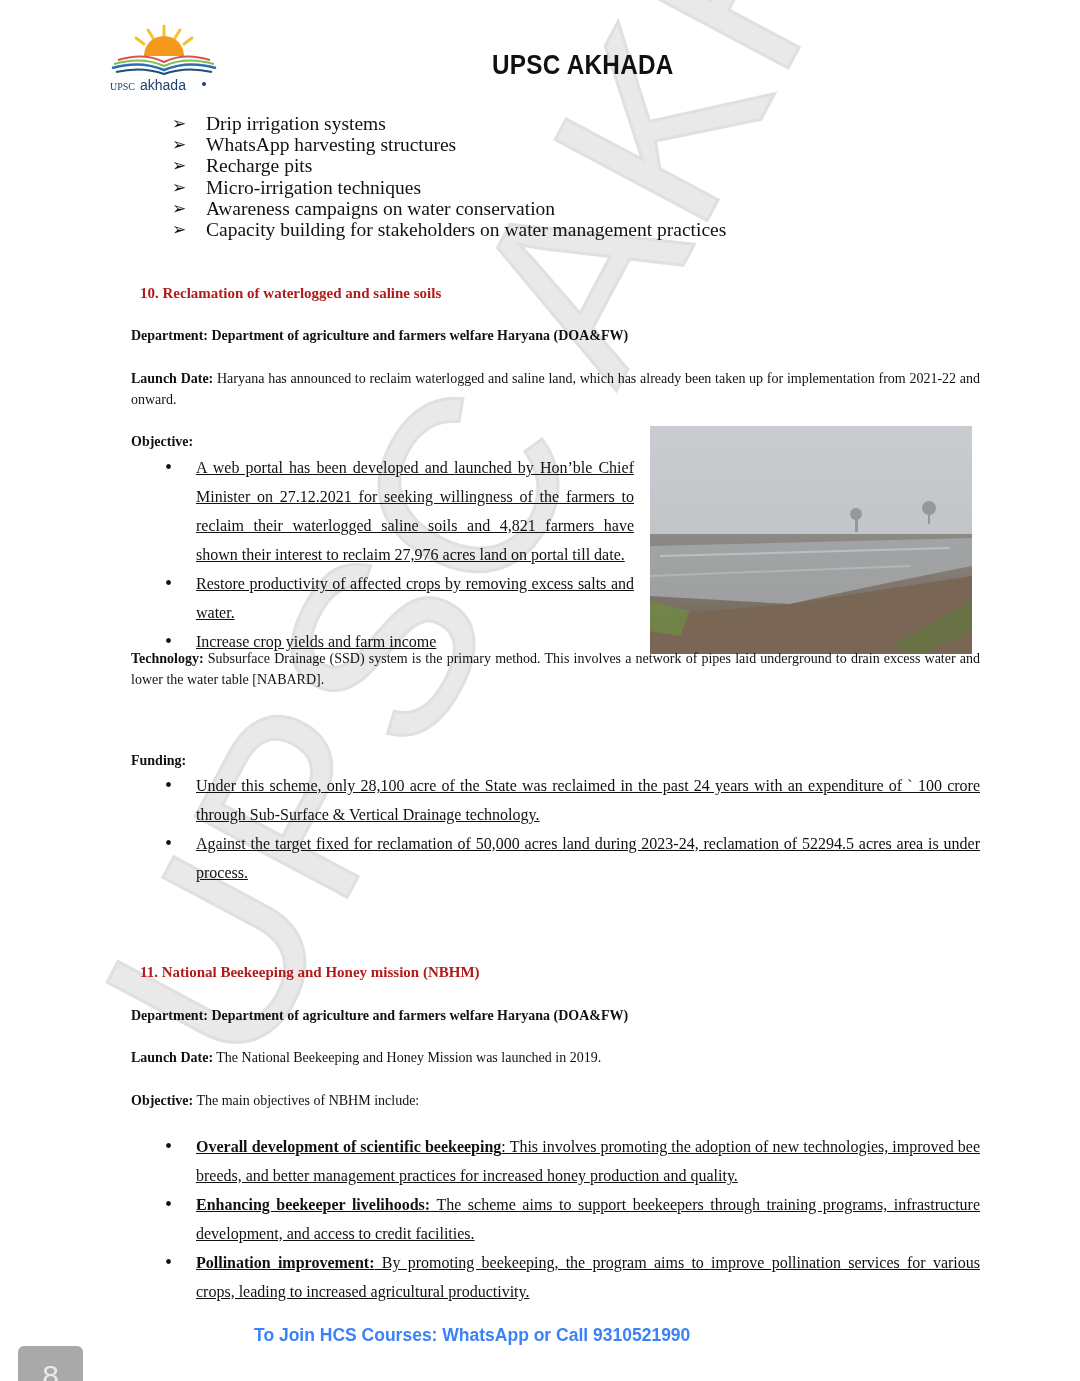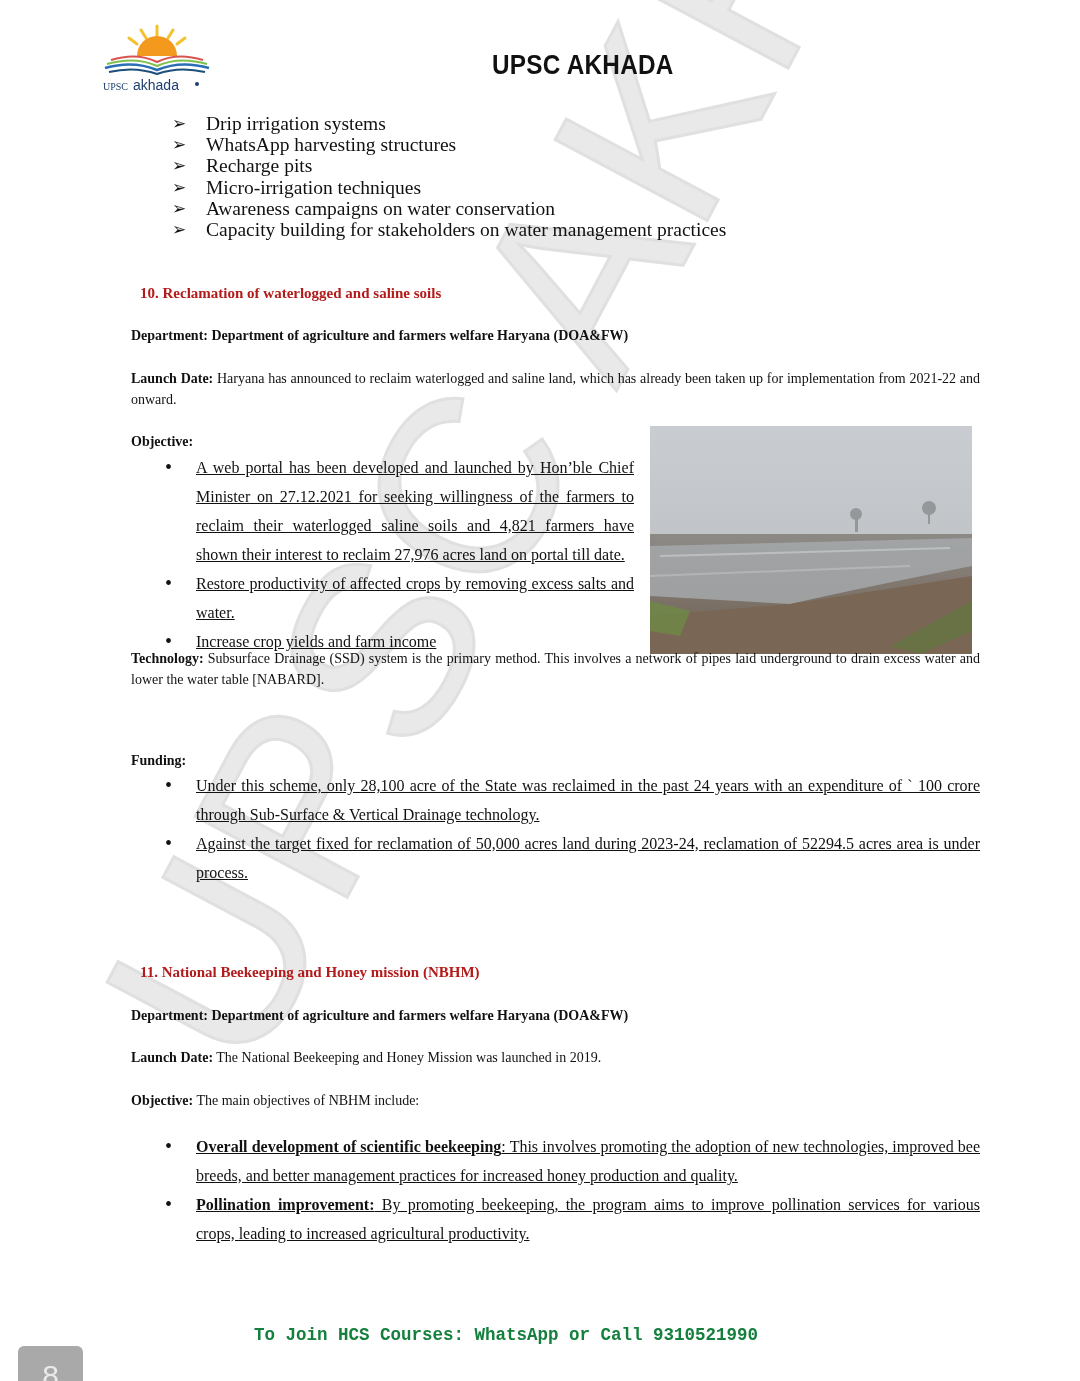--- a/index.html
+++ b/index.html
@@ -1,41 +1,41 @@
 <!DOCTYPE html>
 <html><head>
 <meta charset="utf-8">
 <style>
   html, body { margin: 0; padding: 0; background: #ffffff; }
   body { width: 1080px; height: 1381px; position: relative; overflow: hidden;
          font-family: "Liberation Serif", "DejaVu Serif", serif; color: #111; }
   .watermark { position: absolute; left: 0; top: 0; width: 1080px; height: 1381px; pointer-events: none; z-index: 0; }
   .layer { position: relative; z-index: 1; }
 
-  .logo { position: absolute; left: 97px; top: 24px; width: 132px; height: 72px; }
+  .logo { position: absolute; left: 104px; top: 24px; width: 132px; height: 72px; }
   .header-title { position: absolute; left: 492px; top: 50px; font-family: "Liberation Sans", sans-serif;
                   font-weight: bold; font-size: 27px; letter-spacing: 0.3px; color: #111; transform: scaleX(0.9); transform-origin: left; }
 
   .t { position: absolute; font-size: 14px; line-height: 21px; }
   .arrow-list { position: absolute; left: 172px; top: 113px; margin: 0; padding: 0; list-style: none; }
   .arrow-list li { font-size: 19.5px; line-height: 21.2px; height: 21.2px; display: flex; }
   .arrow-list .ar { width: 34px; font-family: "DejaVu Sans", sans-serif; font-size: 17px; }
 
   .sec-title { color: #b31b1b; font-weight: bold; font-size: 15px; }
   .b { font-weight: bold; }
   .justify { text-align: justify; }
 
   .bul { position: absolute; margin: 0; padding: 0; list-style: none; }
   .bul li { position: relative; padding-left: 31px; font-size: 16px; line-height: 29px; text-align: justify; text-decoration: underline; }
   .bul li::before { content: "\2022"; position: absolute; left: 0; top: 0; font-size: 20px; }
 
   .photo { position: absolute; left: 650px; top: 426px; width: 322px; height: 228px; overflow: hidden; }
 
-  .footer { position: absolute; left: 254px; top: 1325px; font-family: Liberation Mono, monospace; font-weight: bold;
-            font-size: 17.5px; color: #15803d; }
+  .footer { position: absolute; left: 254px; top: 1325px; font-family: Liberation Sans, sans-serif; font-weight: bold;
+            font-size: 17.5px; color: #3b82f6; }
   .page-badge { position: absolute; left: 18px; top: 1346px; width: 65px; height: 45px; background: #a9a9a9;
                 border-radius: 6px 6px 0 0; color: #eaeaea; font-family: "Liberation Sans", sans-serif;
                 font-size: 30px; text-align: center; line-height: 60px; }
 </style>
 </head>
 <body>
 
 <svg class="watermark" viewBox="0 0 1080 1381">
   <text x="0" y="0" transform="translate(250,1080) rotate(-62)" font-family="Liberation Sans, sans-serif" font-size="250" fill="#e9e9e9" stroke="#e0e0e0" stroke-width="3" letter-spacing="6">UPSC AKHADA</text>
 </svg>
@@ -143,18 +143,19 @@
   <div class="t sec-title" style="left:140px; top:962px;">11. National Beekeeping and Honey mission (NBHM)</div>
   <div class="t b" style="left:131px; top:1005px;">Department: Department of agriculture and farmers welfare Haryana (DOA&amp;FW)</div>
   <div class="t" style="left:131px; top:1047px;">
     <span class="b">Launch Date:</span><span> The National Beekeeping and Honey Mission was launched in 2019.</span>
   </div>
   <div class="t" style="left:131px; top:1090px;">
     <span class="b">Objective:</span><span> The main objectives of NBHM include:</span>
   </div>
   <ul class="bul" style="left:165px; top:1132px; width:815px;">
     <li><span class="b">Overall development of scientific beekeeping</span><span>: This involves promoting the adoption of new technologies, improved bee breeds, and better management practices for increased honey production and quality.</span></li>
+    <li><span class="b">Enhancing beekeeper livelihoods:</span><span> The scheme aims to support beekeepers through training programs, infrastructure development, and access to credit facilities.</span></li>
     <li><span class="b">Pollination improvement:</span><span> By promoting beekeeping, the program aims to improve pollination services for various crops, leading to increased agricultural productivity.</span></li>
   </ul>
 
   <div class="footer">To Join HCS Courses: WhatsApp or Call 9310521990</div>
   <div class="page-badge">8</div>
 </div>
 
 </body></html>

